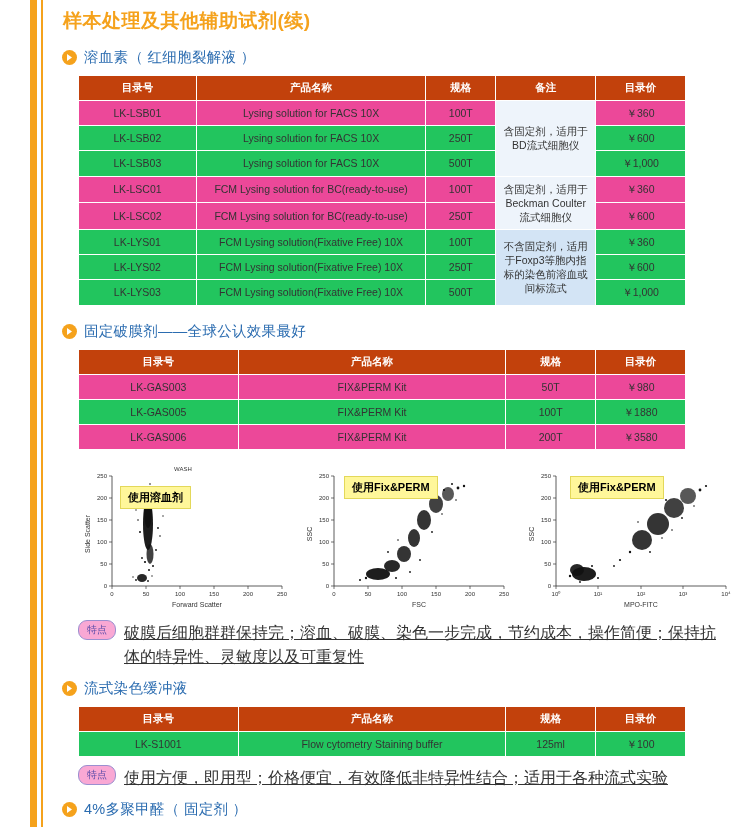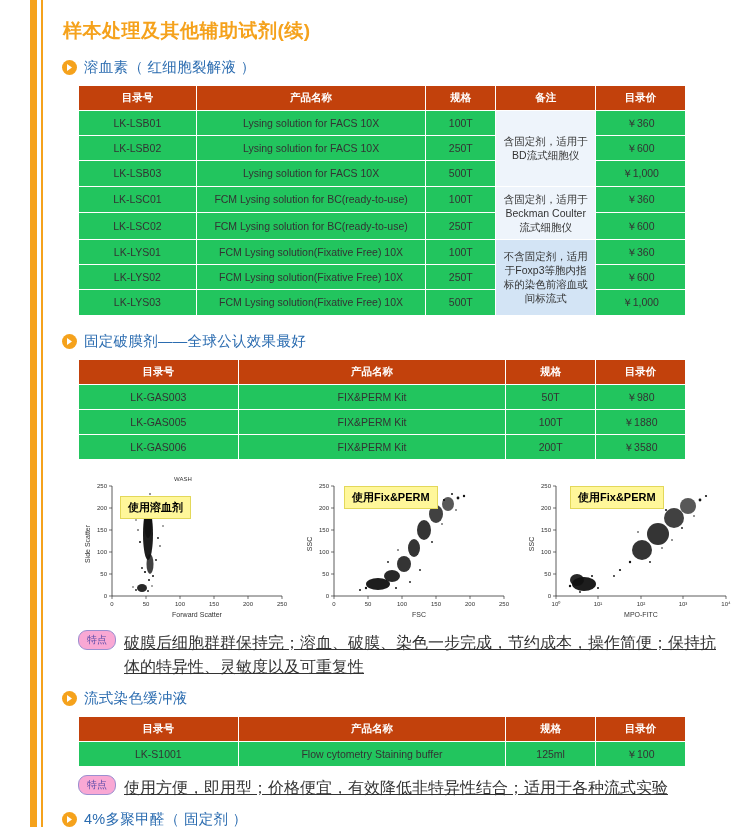--- a/index.html
+++ b/index.html
@@ -9,21 +9,21 @@
     height: 827px;
     background: #ffffff;
     font-family: "Liberation Sans", sans-serif;
     color: #333;
     position: relative;
   }
   .page {
     position: relative;
     width: 750px;
     height: 825px;
-    padding: 14px 28px 10px 60px;
+    padding: 4px 28px 10px 60px;
   }
   
   .left-bar {
     position: absolute;
     left: 30px;
     top: 0;
     width: 7px;
     height: 827px;
     background: #f5a21c;
   }
@@ -80,21 +80,21 @@
     font-size: 10.5px;
   }
   table.data td {
     border: 1px solid #ffffff;
     padding: 5px 4px;
     text-align: center;
     color: #333;
     font-size: 10.5px;
     line-height: 1.35;
   }
-  .row-a td { background: #22c55e; }
+  .row-a td { background: #ec4899; }
   .row-b td { background: #22c55e; }
   .note-cell { font-size: 10px; line-height: 1.45; margin-top: 24px; }
   .price { white-space: nowrap; }
 
   
   .feature-line {
     display: flex;
     align-items: flex-start;
     margin: 8px 0 10px 18px;
   }

